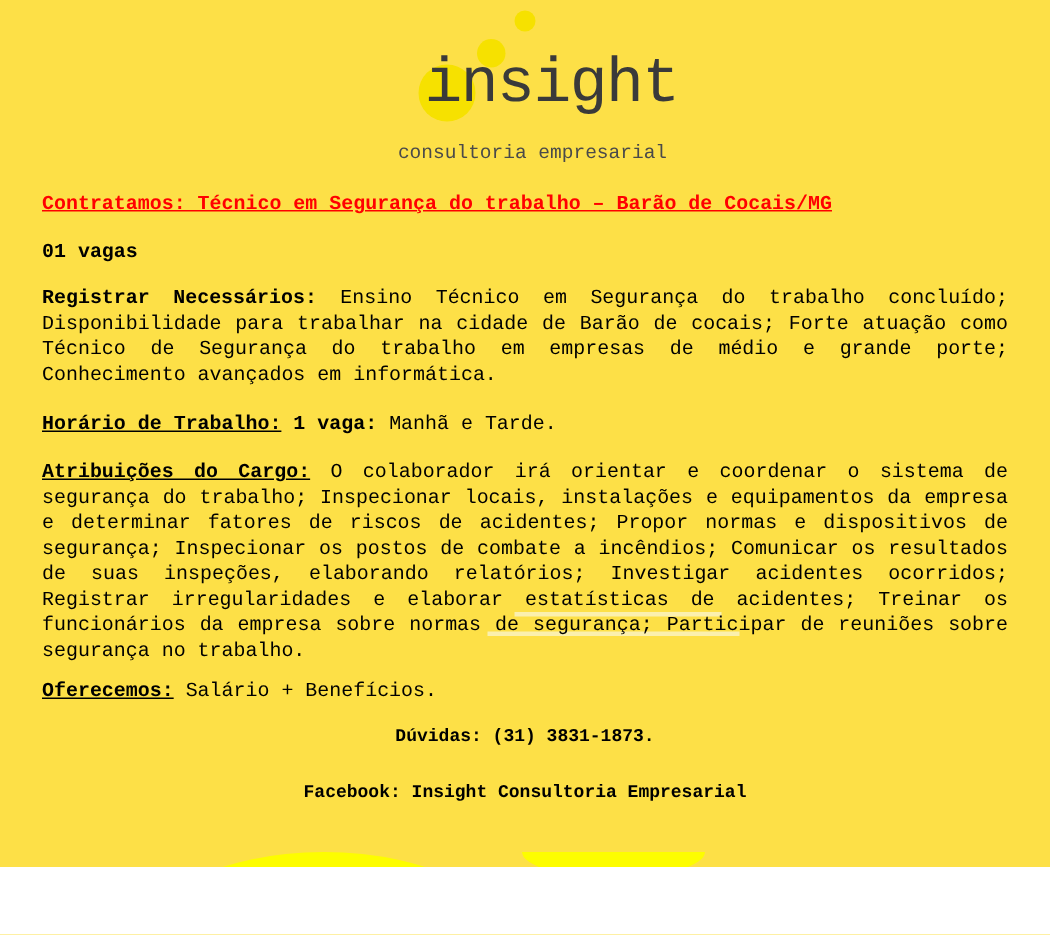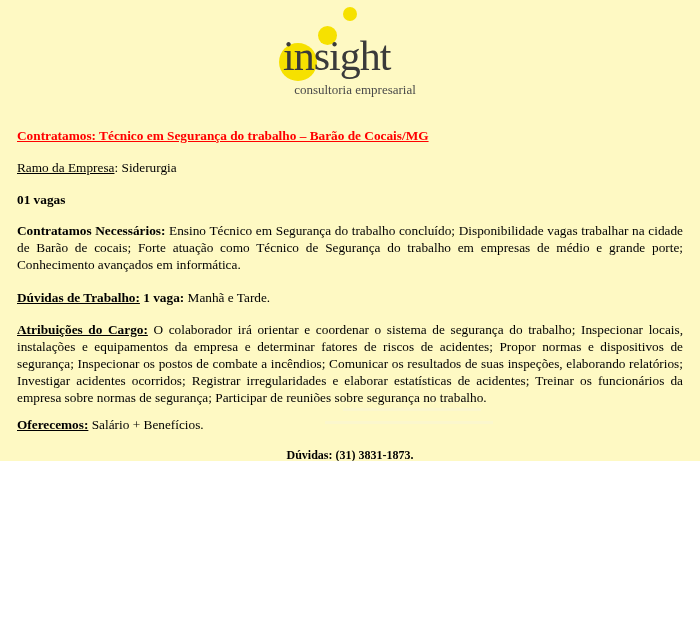--- a/index.html
+++ b/index.html
@@ -1,42 +1,42 @@
 <!DOCTYPE html>
 <html lang="pt-br"><head>
 <meta charset="utf-8">
 <style>
   html,body{margin:0;padding:0;background:#ffffff;}
   .page{
     position:relative;
-    width:700px;height:461px;
-    background:#fef9c3;
+    width:700px;height:578px;
+    background:#fde047;
     overflow:hidden;
-    font-family:Liberation Serif, serif;
+    font-family:Liberation Mono, monospace;
     color:#000000;
   }
   
   .logo{position:relative;width:700px;height:100px;}
   .logo .circle{position:absolute;border-radius:50%;background:#f6e100;}
   .logo .c-big{left:279px;top:43px;width:38px;height:38px;}
   .logo .c-med{left:318px;top:26px;width:19px;height:19px;}
   .logo .c-small{left:343px;top:7px;width:14px;height:14px;}
   .logo .brand{
     position:absolute;left:283px;top:34px;z-index:1;
     font-size:42px;line-height:44px;letter-spacing:-1px;
     color:#3a3a3a;
   }
   .logo .tagline{
-    position:absolute;left:255px;top:82px;width:200px;z-index:1;
+    position:absolute;left:255px;top:94px;width:200px;z-index:1;
     text-align:center;font-size:13px;color:#4a4a4a;
   }
   
   .doc{
     position:relative;z-index:2;
-    padding:0 17px;
+    padding:0 28px;
     font-size:13.3px;line-height:17px;
   }
   .doc p{margin:0;}
   .headline{
     margin-top:27px !important;
     color:#ff0000;font-weight:bold;text-decoration:underline;
   }
   .ramo{margin-top:15px !important;}
   .vagas{margin-top:15px !important;font-weight:bold;}
   .requisitos{margin-top:14px !important;text-align:justify;}
@@ -83,27 +83,26 @@
     <span class="circle c-med"></span>
     <span class="circle c-small"></span>
     <div class="brand">insight</div>
     <div class="tagline">consultoria empresarial</div>
   </header>
 
   <main class="doc">
 
     <p class="headline">Contratamos: Técnico em Segurança do trabalho – Barão de Cocais/MG</p>
 
-    <p class="ramo"><span class="u">Ramo da Empresa</span><span>: Siderurgia</span></p>
 
     <p class="vagas">01 vagas</p>
 
-    <p class="requisitos"><span class="b">Contratamos Necessários:</span><span> Ensino Técnico em Segurança do trabalho concluído; Disponibilidade vagas trabalhar na cidade de Barão de cocais; Forte atuação como Técnico de Segurança do trabalho em empresas de médio e grande porte; Conhecimento avançados em informática.</span></p>
+    <p class="requisitos"><span class="b">Registrar Necessários:</span><span> Ensino Técnico em Segurança do trabalho concluído; Disponibilidade para trabalhar na cidade de Barão de cocais; Forte atuação como Técnico de Segurança do trabalho em empresas de médio e grande porte; Conhecimento avançados em informática.</span></p>
 
-    <p class="horario"><span class="bu">Dúvidas de Trabalho:</span><span class="b"> 1 vaga:</span><span> Manhã e Tarde.</span></p>
+    <p class="horario"><span class="bu">Horário de Trabalho:</span><span class="b"> 1 vaga:</span><span> Manhã e Tarde.</span></p>
 
     <p class="atribuicoes"><span class="bu">Atribuições do Cargo:</span><span> O colaborador irá orientar e coordenar o sistema de segurança do trabalho; Inspecionar locais, instalações e equipamentos da empresa e determinar fatores de riscos de acidentes; Propor normas e dispositivos de segurança; Inspecionar os postos de combate a incêndios; Comunicar os resultados de suas inspeções, elaborando relatórios; Investigar acidentes ocorridos; Registrar irregularidades e elaborar estatísticas de acidentes; Treinar os funcionários da empresa sobre normas de segurança; Participar de reuniões sobre segurança no trabalho.</span></p>
 
     <p class="oferecemos"><span class="bu">Oferecemos:</span><span> Salário + Benefícios.</span></p>
 
 
     <p class="duvidas">Dúvidas: (31) 3831-1873.</p>
 
     <p class="facebook">Facebook: Insight Consultoria Empresarial</p>
 

